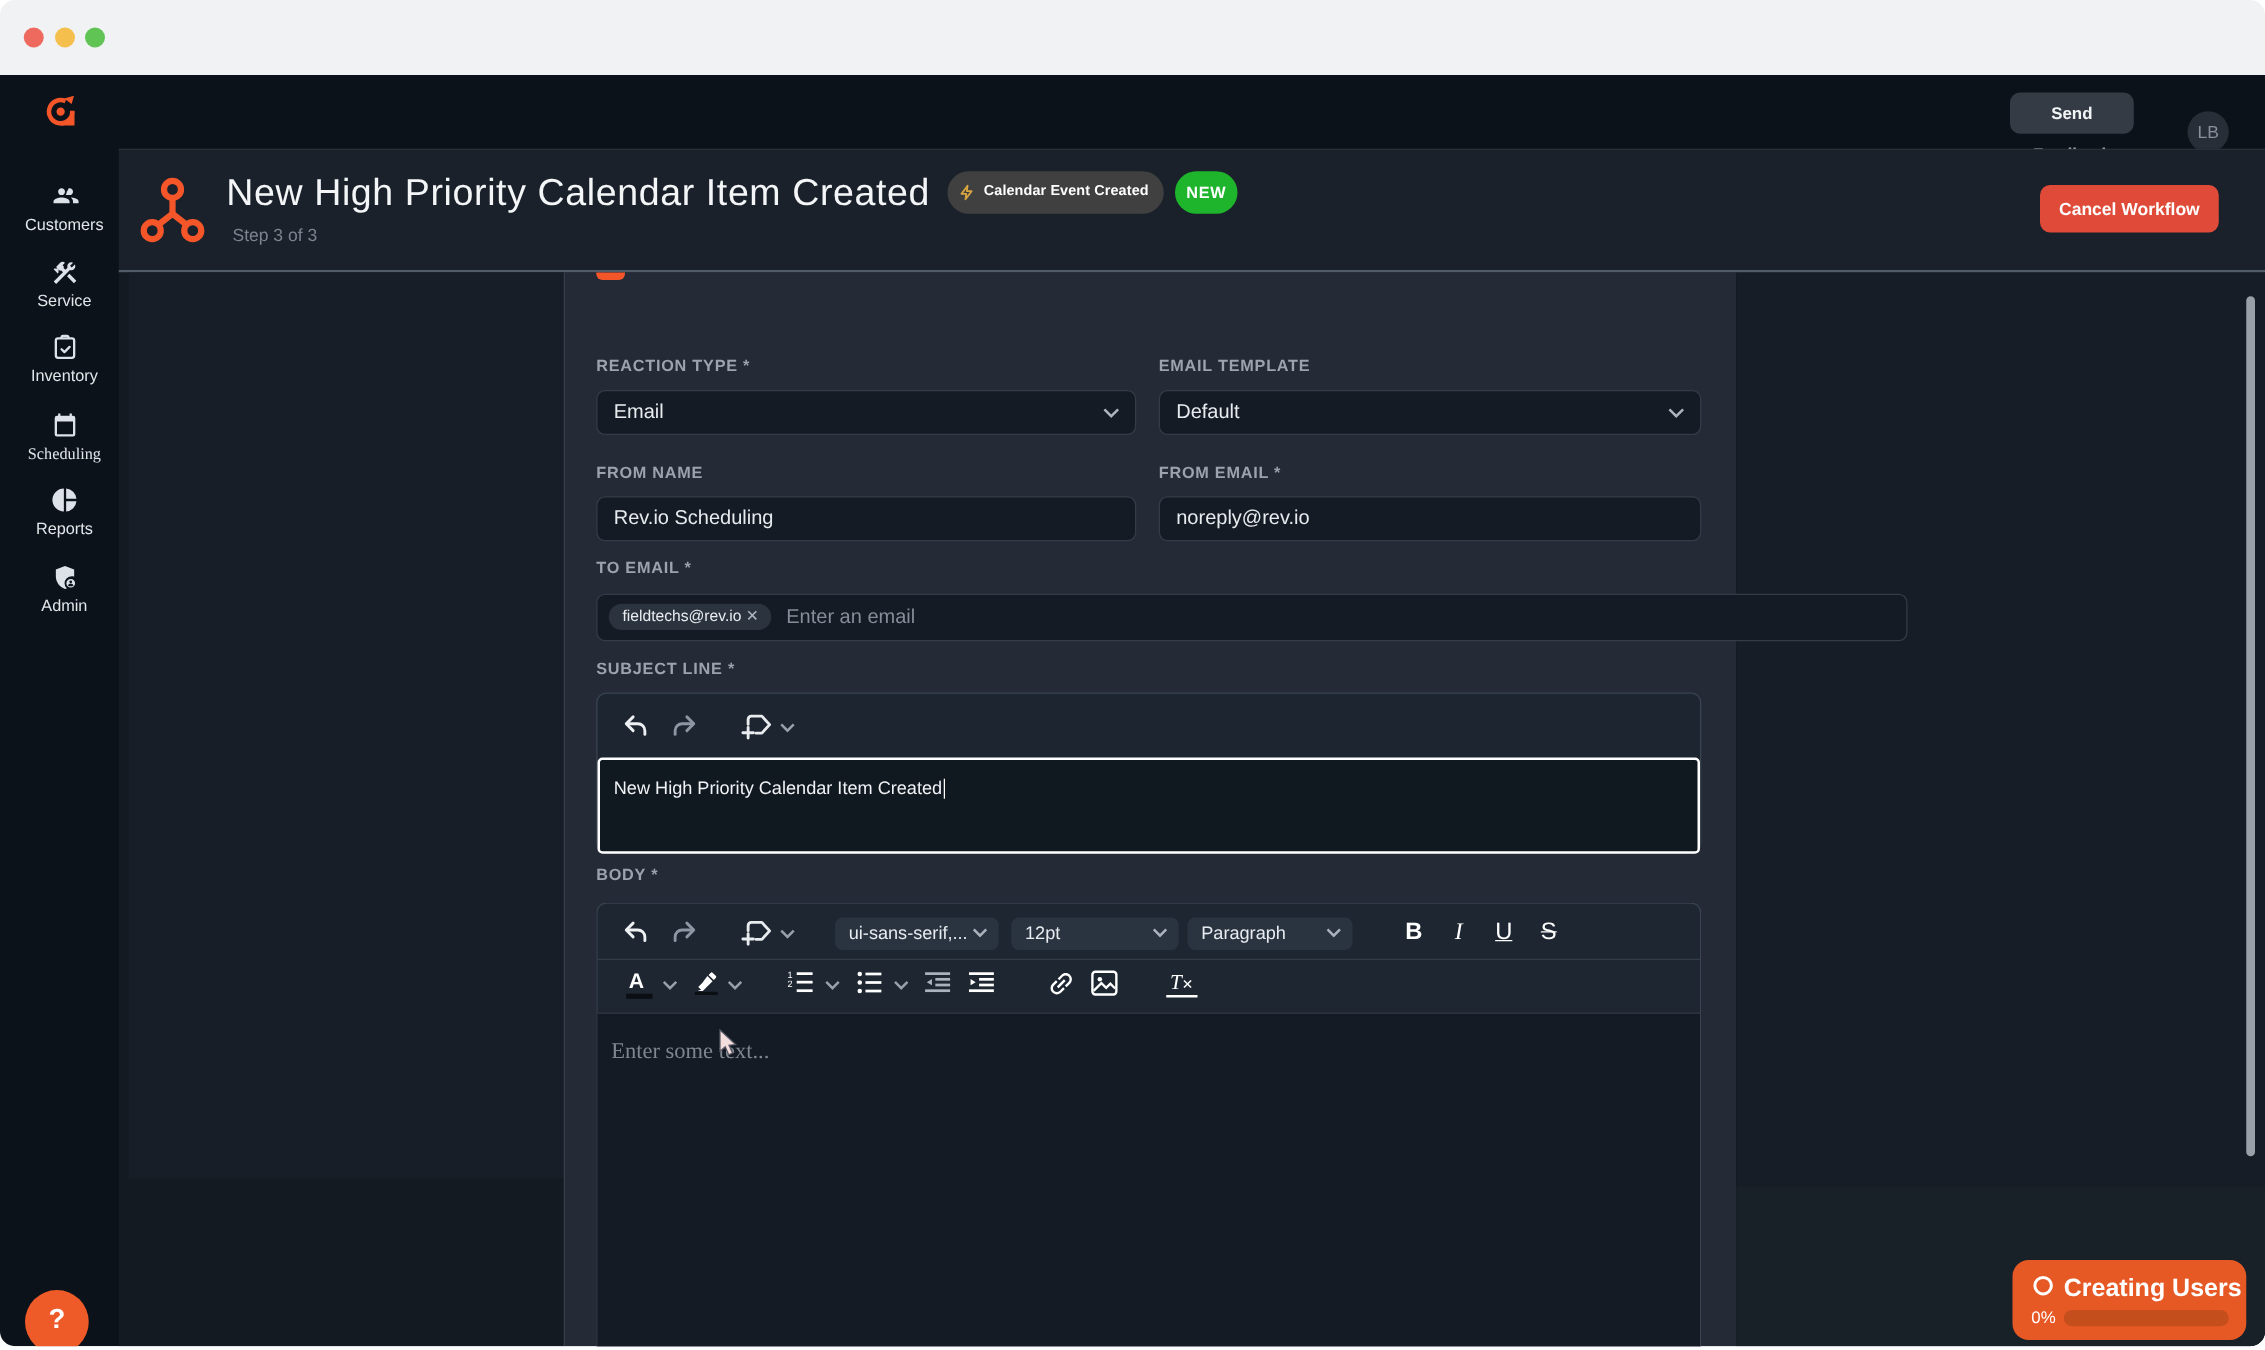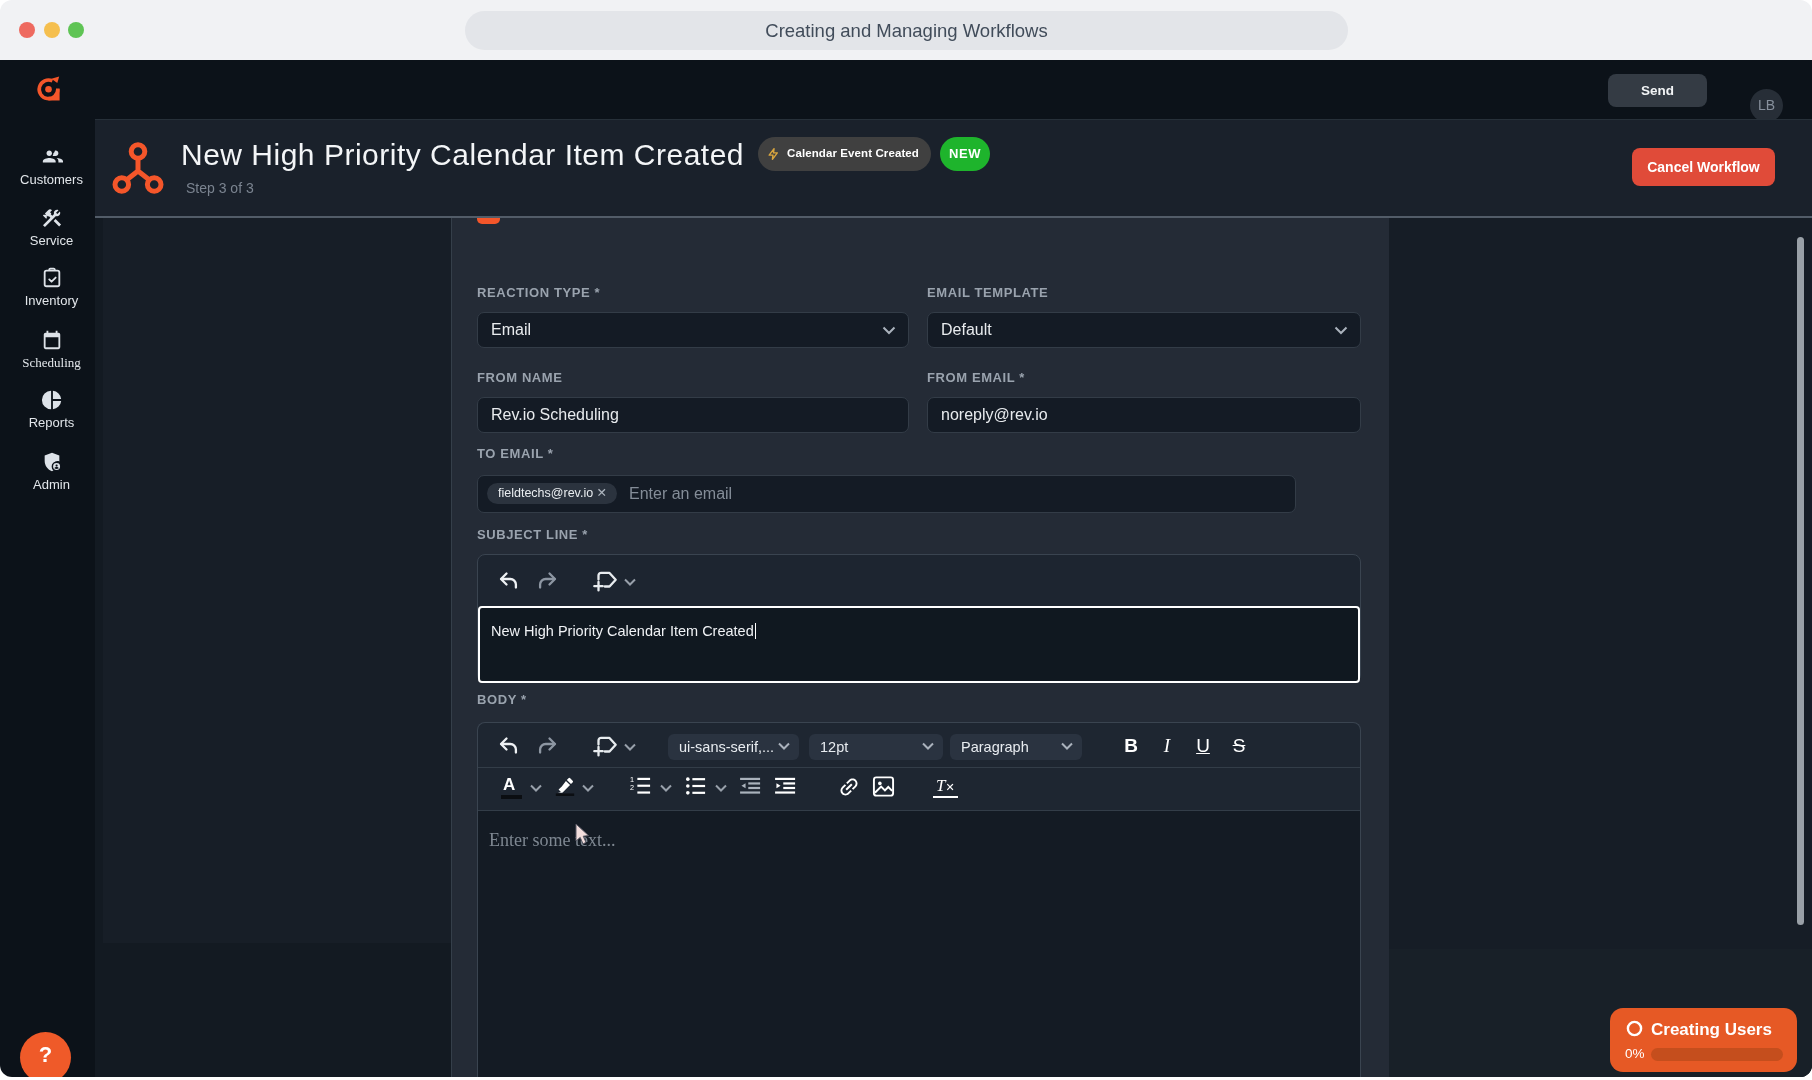--- a/index.html
+++ b/index.html
@@ -56,21 +56,20 @@
 </style>
 </head>
 <body>
 <div id="win">
   <div id="appbg"></div>
 
   <div id="titlebar">
     <div class="tl" style="left:19px; background:#ee6a5f;"></div>
     <div class="tl" style="left:44px; background:#f5bf4e;"></div>
     <div class="tl" style="left:68px; background:#5fc454;"></div>
-    <div id="tbpill">Creating and Managing Workflows</div>
   </div>
 
   <svg class="abs" style="left:36px; top:75px;" width="28" height="29" viewBox="0 0 28 29">
     <path d="M16.4 5.9 A 9.3 9.3 0 1 0 21.8 14.3" fill="none" stroke="#f4562a" stroke-width="3.6"></path>
     <path d="M21.8 13.5 V23.6 H12.5" fill="none" stroke="#f4562a" stroke-width="3.6"></path>
     <circle cx="12.5" cy="14.3" r="3.3" fill="#f4562a"></circle>
     <path d="M15.3 3.8 L23.2 1.6 L21.3 8.1 Z" fill="#f4562a"></path>
   </svg>
   <div id="sendfb">Send Feedback</div>
   <div id="lb">LB</div>
@@ -159,21 +158,21 @@
         <path d="M1.5 1.5 L7 7 L12.5 1.5"></path>
       </svg>
   </div>
 
   <div class="flabel" style="left:477px; top:370px;">FROM NAME</div>
   <div class="flabel" style="left:927px; top:370px;">FROM EMAIL *</div>
   <div class="finput" style="left:927px; top:397px; width:434px;">noreply@rev.io</div>
   <div class="finput" style="left:477px; top:397px; width:432px;">Rev.io Scheduling</div>
 
   <div class="flabel" style="left:477px; top:446px;">TO EMAIL *</div>
-  <div class="finput" style="left:477px; top:475px; width:819px; height:38px; line-height:36px; color:#848d98;">
+  <div class="finput" style="left:477px; top:475px; width:1049px; height:38px; line-height:36px; color:#848d98;">
     <span style="margin-left:138px;">Enter an email</span>
   </div>
   <div id="chip">fieldtechs@rev.io <span style="position:absolute; right:10px; color:#aeb6bf;">✕</span></div>
 
   <div class="flabel" style="left:477px; top:527px;">SUBJECT LINE *</div>
 
   <div class="editor" style="top:554px; height:129px;">
     <svg class="abs" style="left:20px; top:16px;" width="22" height="20" viewBox="0 0 22 20" fill="none" stroke="#eef1f4" stroke-width="2.3" stroke-linecap="round" stroke-linejoin="round">
         <path d="M8.5 2.5 L3 8 L8.5 13.5"></path>
         <path d="M3.5 8 H12.3 a5.6 5.6 0 0 1 5.6 5.6 V16.5"></path>
@@ -303,19 +302,19 @@
       <svg class="abs" style="left:96px; top:12px;" width="17" height="24" viewBox="0 0 17 24">
           <path d="M2 1 L2 18 L6.2 14.4 L9 20.8 L12 19.4 L9.2 13.2 L14.5 12.6 Z" fill="#f3dedd" stroke="#5a5a66" stroke-width="1"></path>
         </svg>
     </div>
   </div>
 
   <div id="toast">
     <svg class="abs" style="left:16px; top:12px;" width="17" height="17" viewBox="0 0 17 17">
         <circle cx="8.5" cy="8.5" r="6.6" fill="none" stroke="#fff" stroke-width="2.4"></circle>
       </svg>
-    <div class="abs" style="left:41px; top:12px; font-size:17px; font-weight:bold;">Creating Users</div>
+    <div class="abs" style="left:41px; top:12px; font-size:20px; font-weight:bold;">Creating Users</div>
     <div class="abs" style="left:15px; top:38px; font-size:13.5px;">0%</div>
     <div class="bar"></div>
   </div>
 
   <div id="help">?</div>
 </div>
 
 </body></html>

